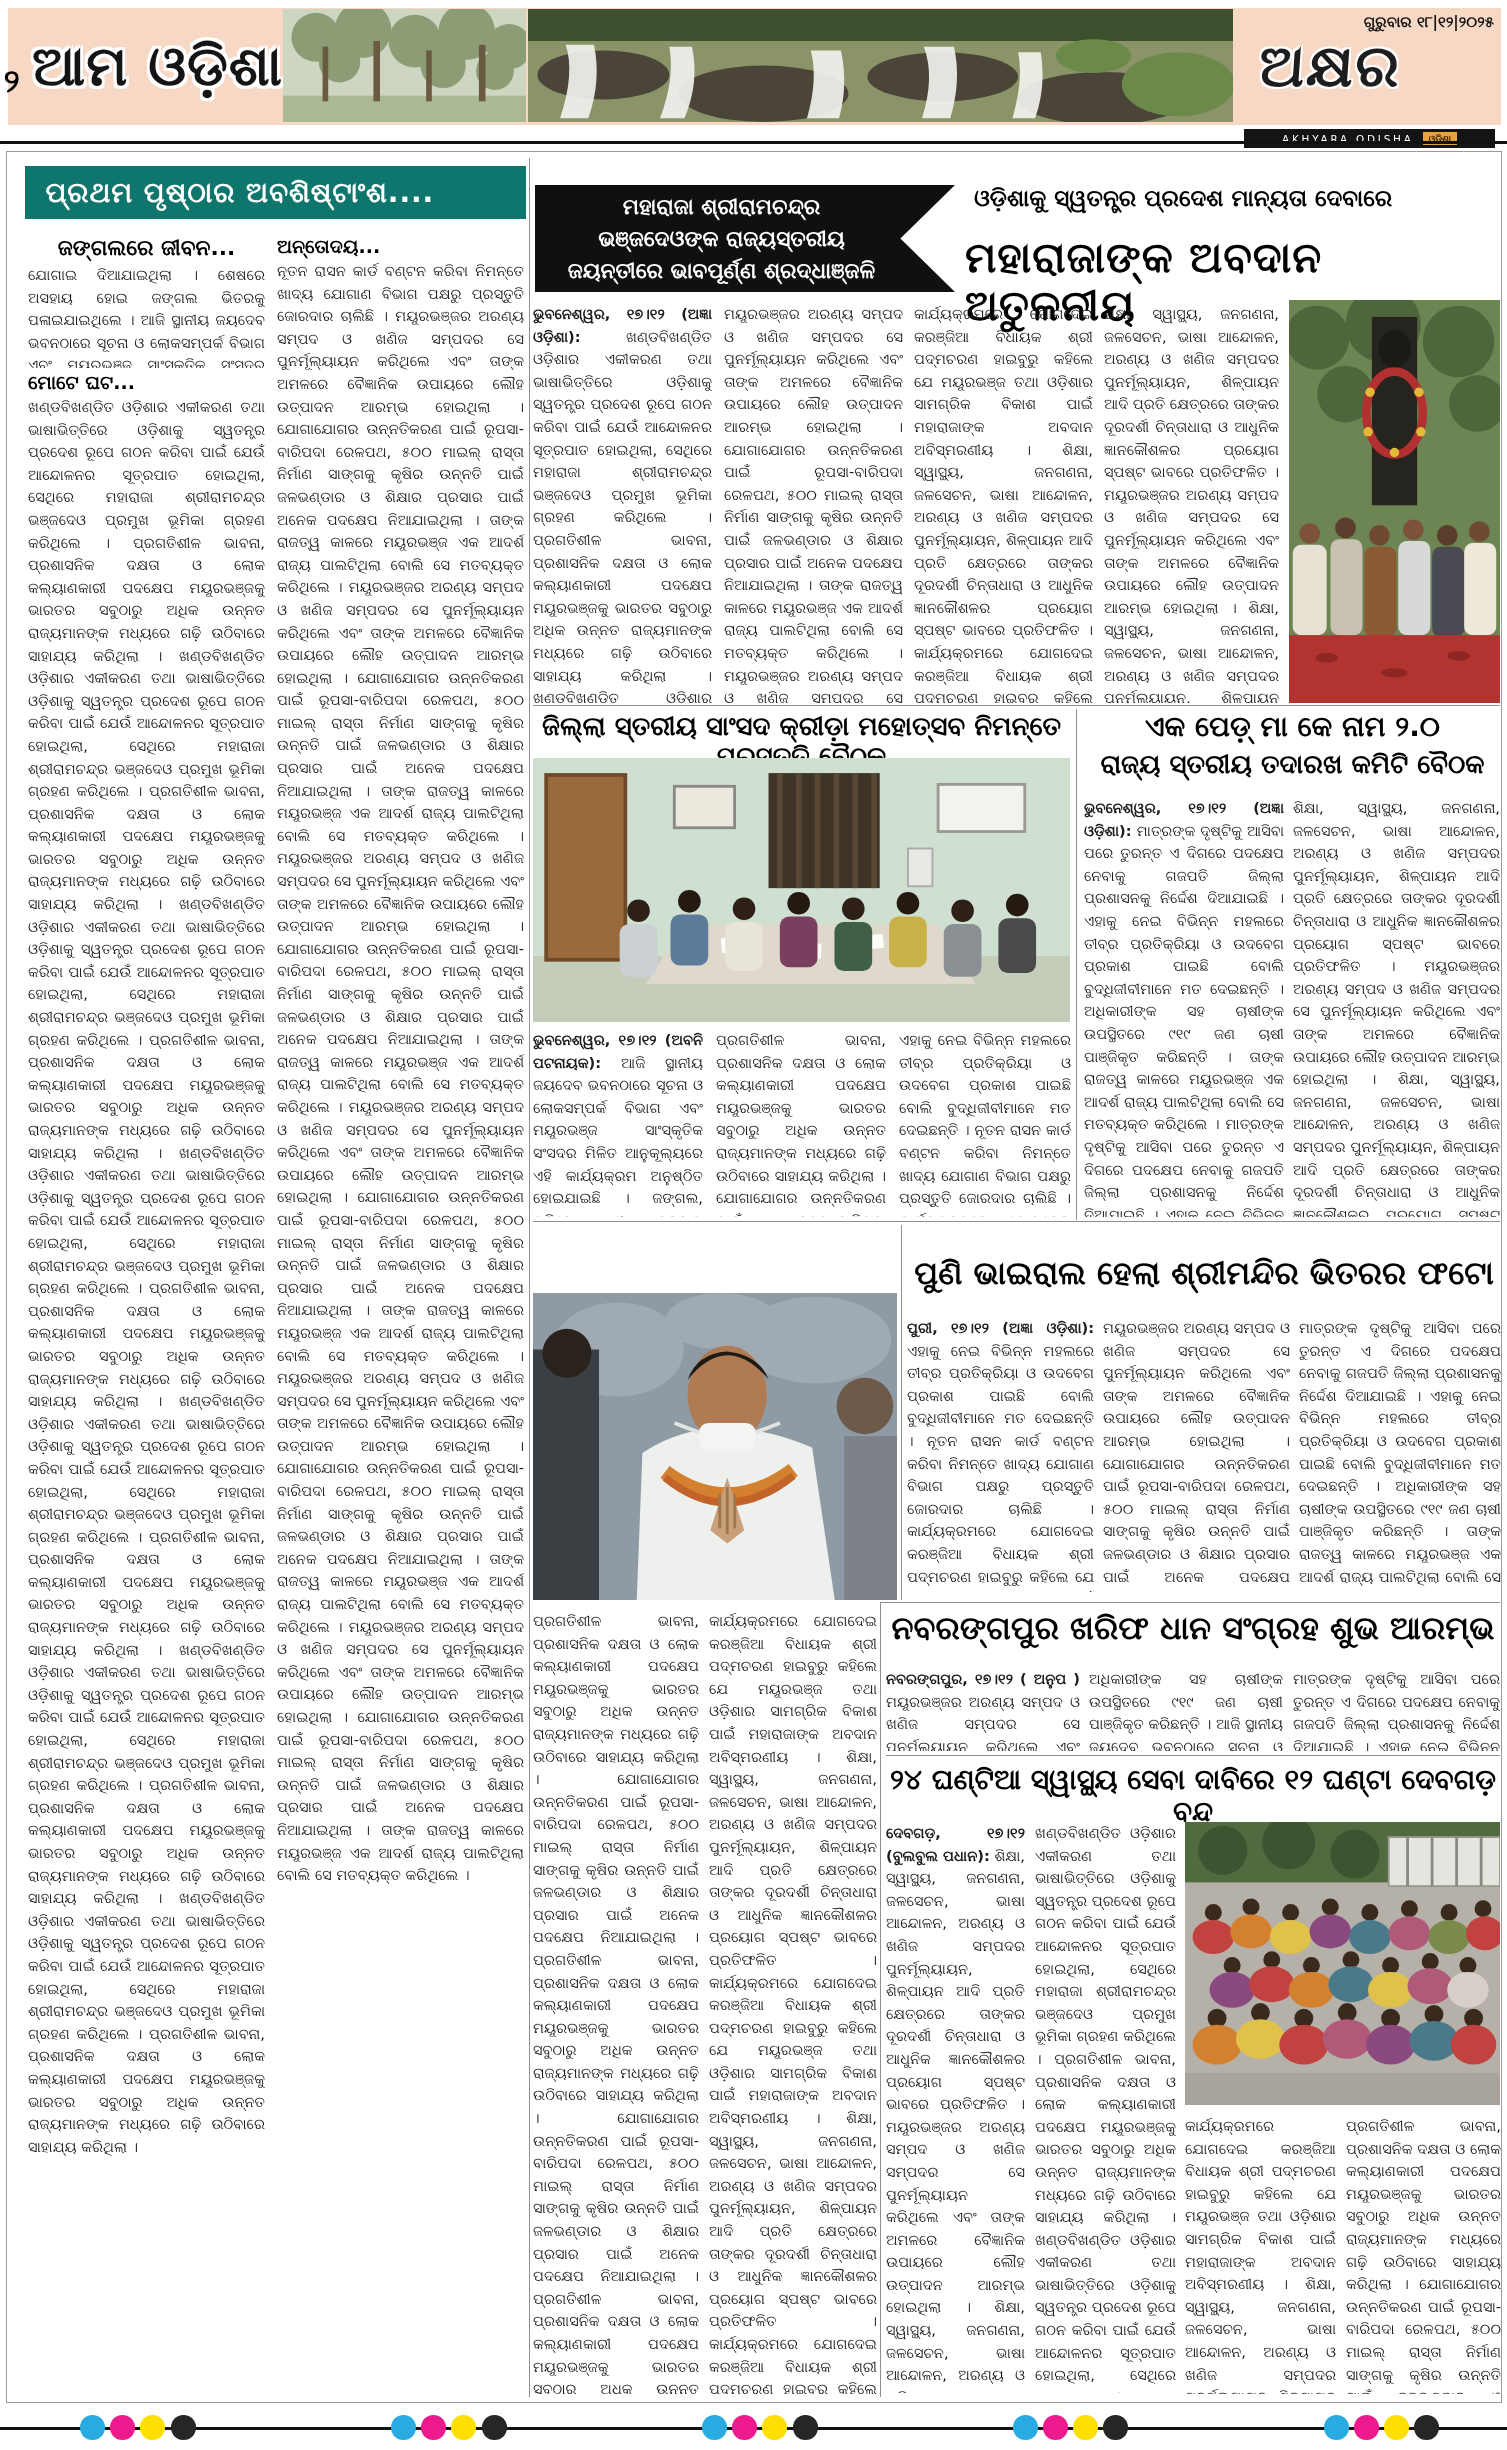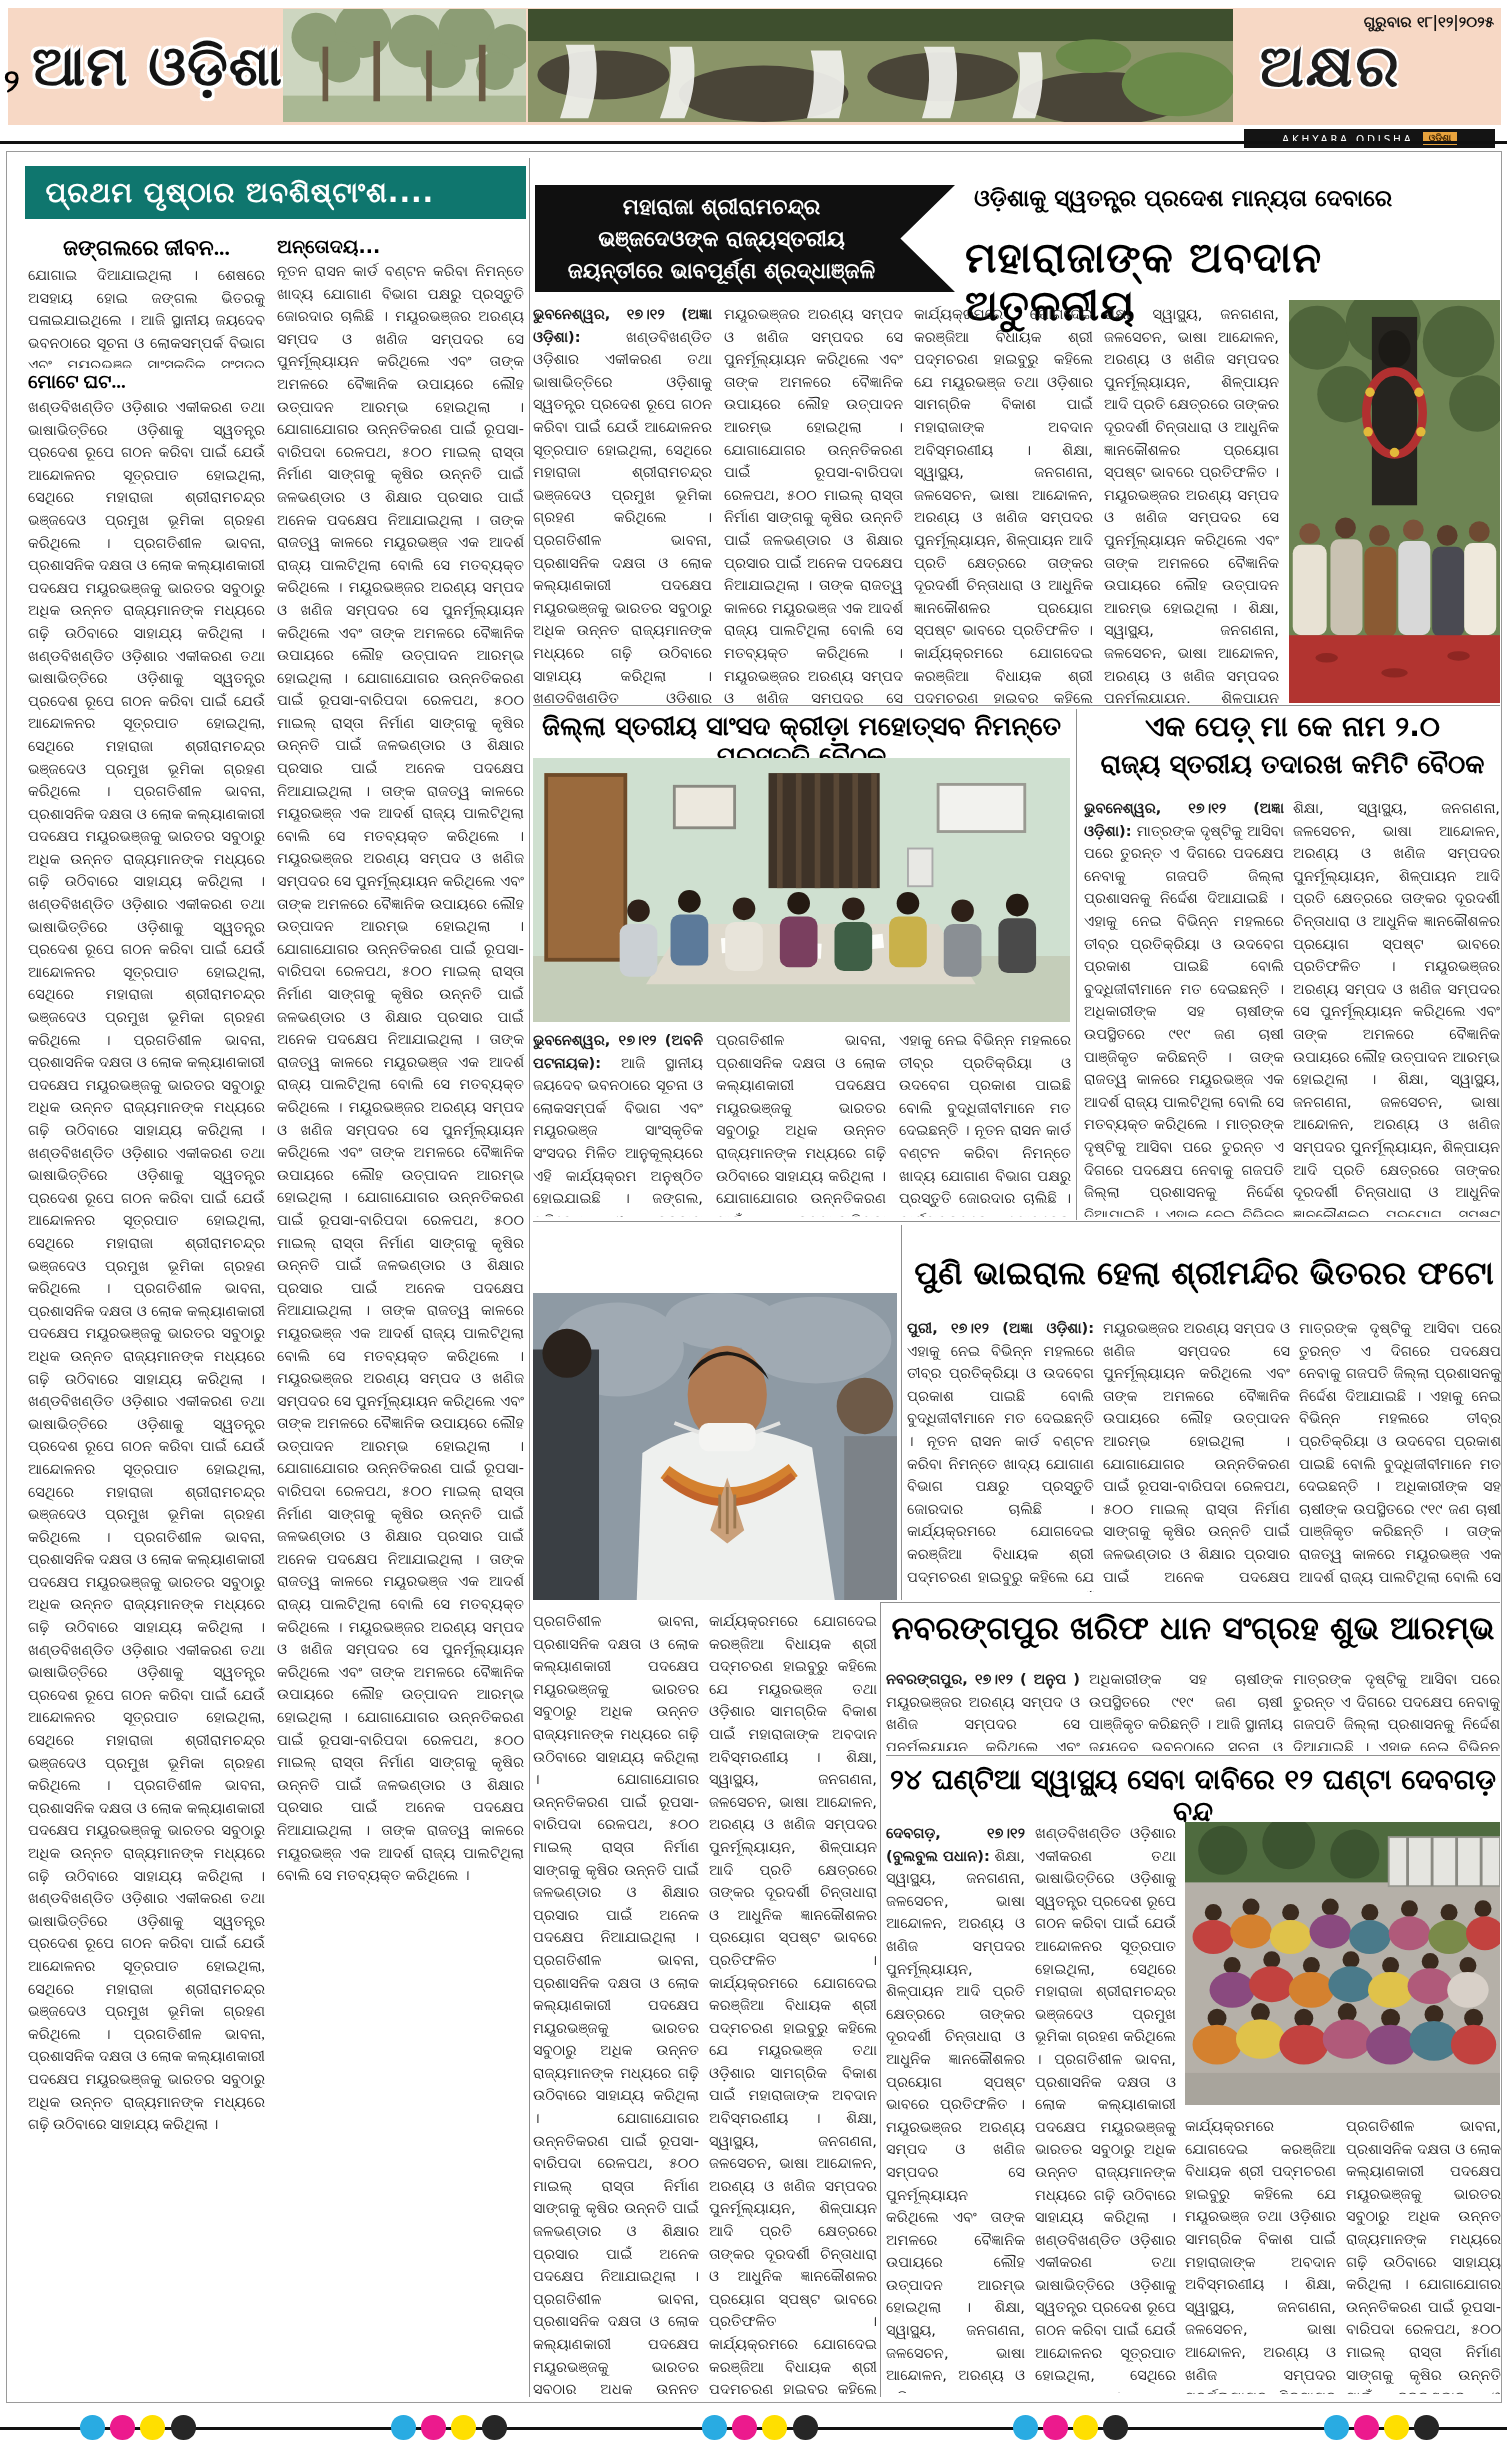--- a/index.html
+++ b/index.html
@@ -12,21 +12,21 @@
   .page{position:relative;width:1508px;height:2450px;background:#fff;overflow:hidden;}
   .abs{position:absolute;}
   
   .banner{background:var(--c-peach);}
   .masthead{font-weight:bold;font-size:55px;letter-spacing:0.9px;color:#141414;
     text-shadow:-2.8px -2.8px 0 #fff,2.8px -2.8px 0 #fff,-2.8px 2.8px 0 #fff,2.8px 2.8px 0 #fff,0 2.8px 0 #fff,0 -2.8px 0 #fff,2.8px 0 0 #fff,-2.8px 0 0 #fff;}
   .logo{font-weight:bold;font-size:58px;letter-spacing:1.9px;color:#1d1d1d;transform:skewX(-4deg);
     text-shadow:-1.9px -1.9px 0 #fff,1.9px -1.9px 0 #fff,-1.9px 1.9px 0 #fff,1.9px 1.9px 0 #fff;}
   .hdate{font-size:15px;font-weight:bold;text-align:right;color:#111;}
   .logobar{background:#141414;color:#fff;font-size:10.4px;letter-spacing:2.8px;display:flex;align-items:center;justify-content:center;gap:9.4px;margin-top:27px;}
-  .logobadge{background:#e8a33d;color:#3a2000;font-size:9.4px;letter-spacing:0;padding:0.9px 5.7px;font-weight:bold;font-family:Liberation Mono, monospace;}
+  .logobadge{background:#e8a33d;color:#3a2000;font-size:9.4px;letter-spacing:0;padding:0.9px 5.7px;font-weight:bold;}
   .pgnum{font-size:32px;font-weight:bold;color:#000;}
   .toprule{background:#111;}
   .frame{border:0.9px solid #9a9a9a;}
   
   .vrule{width:0.9px;background:var(--c-rule);}
   .hrule{height:0.9px;background:var(--c-rule);}
   
   .secbanner{background:#0f766e;color:#fff;font-weight:bold;font-size:28px;display:flex;align-items:center;padding-left:21px;letter-spacing:0.9px;}
   
   .col{font-size:14.6px;line-height:22.6px;text-align:justify;overflow:hidden;color:#1b1b1b;}
@@ -118,21 +118,21 @@
   <div class="abs hrule" style="left:533px;top:705px;width:967px;"></div>
   <div class="abs vrule" style="left:1076px;top:709px;height:511px;"></div>
   <div class="abs hrule" style="left:533px;top:1221px;width:967px;"></div>
   <div class="abs vrule" style="left:901px;top:1225px;height:375px;"></div>
   <div class="abs hrule" style="left:880px;top:1602px;width:620px;"></div>
   <div class="abs vrule" style="left:880px;top:1602px;height:795px;"></div>
   <div class="abs hrule" style="left:886px;top:1755px;width:614px;"></div>
 
   <div class="abs secbanner" style="left:24.5px;top:166px;width:501px;height:53px;">ପ୍ରଥମ ପୃଷ୍ଠାର ଅବଶିଷ୍ଟାଂଶ....</div>
 
-  <div class="abs" style="left:28px;top:232px;width:237px;height:2160px;overflow:hidden;font-family:Liberation Serif, serif;">
+  <div class="abs" style="left:28px;top:232px;width:237px;height:2160px;overflow:hidden;">
     <div class="sub-c">ଜଙ୍ଗଲରେ ଜୀବନ...</div>
     <div class="col" style="height:104px;">
       <span>ଯୋଗାଇ ଦିଆଯାଇଥିଲା । ଶେଷରେ ଅସହାୟ ହୋଇ ଜଙ୍ଗଲ ଭିତରକୁ ପଳାଇଯାଇଥିଲେ ।</span> <span>ଆଜି ସ୍ଥାନୀୟ ଜୟଦେବ ଭବନଠାରେ ସୂଚନା ଓ ଲୋକସମ୍ପର୍କ ବିଭାଗ ଏବଂ ମୟୂରଭଞ୍ଜ ସାଂସ୍କୃତିକ ସଂସଦର ମିଳିତ ଆନୁକୂଲ୍ୟରେ ଏହି କାର୍ଯ୍ୟକ୍ରମ ଅନୁଷ୍ଠିତ ହୋଇଯାଇଛି । ଜଙ୍ଗଲ, ପରିବେଶ ଓ ଜଳବାୟୁ ପରିବର୍ତ୍ତନ, ଶ୍ରମ ଓ କର୍ମଚାରୀ ରାଜ୍ୟବୀମା ମନ୍ତ୍ରୀ ଶ୍ରୀ ଗଣେଶ ରାମ ସିଂଖୁଣ୍ଟିଆ ମତପ୍ରକାଶ କରିଛନ୍ତି । ନୂତନ ରାସନ କାର୍ଡ ବଣ୍ଟନ କରିବା ନିମନ୍ତେ ଖାଦ୍ୟ ଯୋଗାଣ ବିଭାଗ ପକ୍ଷରୁ ପ୍ରସ୍ତୁତି ଜୋରଦାର ଚାଲିଛି ।</span>
     </div>
     <div class="sub-l">ମୋଟେ ଘଟ...</div>
     <div class="col" style="height:1979px;">
       <span>ଖଣ୍ଡବିଖଣ୍ଡିତ ଓଡ଼ିଶାର ଏକୀକରଣ ତଥା ଭାଷାଭିତ୍ତିରେ ଓଡ଼ିଶାକୁ ସ୍ୱତନ୍ତ୍ର ପ୍ରଦେଶ ରୂପେ ଗଠନ କରିବା ପାଇଁ ଯେଉଁ ଆନ୍ଦୋଳନର ସୂତ୍ରପାତ ହୋଇଥିଲା, ସେଥିରେ ମହାରାଜା ଶ୍ରୀରାମଚନ୍ଦ୍ର ଭଞ୍ଜଦେଓ ପ୍ରମୁଖ ଭୂମିକା ଗ୍ରହଣ କରିଥିଲେ । ପ୍ରଗତିଶୀଳ ଭାବନା, ପ୍ରଶାସନିକ ଦକ୍ଷତା ଓ ଲୋକ କଲ୍ୟାଣକାରୀ ପଦକ୍ଷେପ ମୟୂରଭଞ୍ଜକୁ ଭାରତର ସବୁଠାରୁ ଅଧିକ ଉନ୍ନତ ରାଜ୍ୟମାନଙ୍କ ମଧ୍ୟରେ ଗଢ଼ି ଉଠିବାରେ ସାହାଯ୍ୟ କରିଥିଲା । ଖଣ୍ଡବିଖଣ୍ଡିତ ଓଡ଼ିଶାର ଏକୀକରଣ ତଥା ଭାଷାଭିତ୍ତିରେ ଓଡ଼ିଶାକୁ ସ୍ୱତନ୍ତ୍ର ପ୍ରଦେଶ ରୂପେ ଗଠନ କରିବା ପାଇଁ ଯେଉଁ ଆନ୍ଦୋଳନର ସୂତ୍ରପାତ ହୋଇଥିଲା, ସେଥିରେ ମହାରାଜା ଶ୍ରୀରାମଚନ୍ଦ୍ର ଭଞ୍ଜଦେଓ ପ୍ରମୁଖ ଭୂମିକା ଗ୍ରହଣ କରିଥିଲେ । ପ୍ରଗତିଶୀଳ ଭାବନା, ପ୍ରଶାସନିକ ଦକ୍ଷତା ଓ ଲୋକ କଲ୍ୟାଣକାରୀ ପଦକ୍ଷେପ ମୟୂରଭଞ୍ଜକୁ ଭାରତର ସବୁଠାରୁ ଅଧିକ ଉନ୍ନତ ରାଜ୍ୟମାନଙ୍କ ମଧ୍ୟରେ ଗଢ଼ି ଉଠିବାରେ ସାହାଯ୍ୟ କରିଥିଲା । ଖଣ୍ଡବିଖଣ୍ଡିତ ଓଡ଼ିଶାର ଏକୀକରଣ ତଥା ଭାଷାଭିତ୍ତିରେ ଓଡ଼ିଶାକୁ ସ୍ୱତନ୍ତ୍ର ପ୍ରଦେଶ ରୂପେ ଗଠନ କରିବା ପାଇଁ ଯେଉଁ ଆନ୍ଦୋଳନର ସୂତ୍ରପାତ ହୋଇଥିଲା, ସେଥିରେ ମହାରାଜା ଶ୍ରୀରାମଚନ୍ଦ୍ର ଭଞ୍ଜଦେଓ ପ୍ରମୁଖ ଭୂମିକା ଗ୍ରହଣ କରିଥିଲେ । ପ୍ରଗତିଶୀଳ ଭାବନା, ପ୍ରଶାସନିକ ଦକ୍ଷତା ଓ ଲୋକ କଲ୍ୟାଣକାରୀ ପଦକ୍ଷେପ ମୟୂରଭଞ୍ଜକୁ ଭାରତର ସବୁଠାରୁ ଅଧିକ ଉନ୍ନତ ରାଜ୍ୟମାନଙ୍କ ମଧ୍ୟରେ ଗଢ଼ି ଉଠିବାରେ ସାହାଯ୍ୟ କରିଥିଲା । ଖଣ୍ଡବିଖଣ୍ଡିତ ଓଡ଼ିଶାର ଏକୀକରଣ ତଥା ଭାଷାଭିତ୍ତିରେ ଓଡ଼ିଶାକୁ ସ୍ୱତନ୍ତ୍ର ପ୍ରଦେଶ ରୂପେ ଗଠନ କରିବା ପାଇଁ ଯେଉଁ ଆନ୍ଦୋଳନର ସୂତ୍ରପାତ ହୋଇଥିଲା, ସେଥିରେ ମହାରାଜା ଶ୍ରୀରାମଚନ୍ଦ୍ର ଭଞ୍ଜଦେଓ ପ୍ରମୁଖ ଭୂମିକା ଗ୍ରହଣ କରିଥିଲେ । ପ୍ରଗତିଶୀଳ ଭାବନା, ପ୍ରଶାସନିକ ଦକ୍ଷତା ଓ ଲୋକ କଲ୍ୟାଣକାରୀ ପଦକ୍ଷେପ ମୟୂରଭଞ୍ଜକୁ ଭାରତର ସବୁଠାରୁ ଅଧିକ ଉନ୍ନତ ରାଜ୍ୟମାନଙ୍କ ମଧ୍ୟରେ ଗଢ଼ି ଉଠିବାରେ ସାହାଯ୍ୟ କରିଥିଲା । ଖଣ୍ଡବିଖଣ୍ଡିତ ଓଡ଼ିଶାର ଏକୀକରଣ ତଥା ଭାଷାଭିତ୍ତିରେ ଓଡ଼ିଶାକୁ ସ୍ୱତନ୍ତ୍ର ପ୍ରଦେଶ ରୂପେ ଗଠନ କରିବା ପାଇଁ ଯେଉଁ ଆନ୍ଦୋଳନର ସୂତ୍ରପାତ ହୋଇଥିଲା, ସେଥିରେ ମହାରାଜା ଶ୍ରୀରାମଚନ୍ଦ୍ର ଭଞ୍ଜଦେଓ ପ୍ରମୁଖ ଭୂମିକା ଗ୍ରହଣ କରିଥିଲେ । ପ୍ରଗତିଶୀଳ ଭାବନା, ପ୍ରଶାସନିକ ଦକ୍ଷତା ଓ ଲୋକ କଲ୍ୟାଣକାରୀ ପଦକ୍ଷେପ ମୟୂରଭଞ୍ଜକୁ ଭାରତର ସବୁଠାରୁ ଅଧିକ ଉନ୍ନତ ରାଜ୍ୟମାନଙ୍କ ମଧ୍ୟରେ ଗଢ଼ି ଉଠିବାରେ ସାହାଯ୍ୟ କରିଥିଲା । ଖଣ୍ଡବିଖଣ୍ଡିତ ଓଡ଼ିଶାର ଏକୀକରଣ ତଥା ଭାଷାଭିତ୍ତିରେ ଓଡ଼ିଶାକୁ ସ୍ୱତନ୍ତ୍ର ପ୍ରଦେଶ ରୂପେ ଗଠନ କରିବା ପାଇଁ ଯେଉଁ ଆନ୍ଦୋଳନର ସୂତ୍ରପାତ ହୋଇଥିଲା, ସେଥିରେ ମହାରାଜା ଶ୍ରୀରାମଚନ୍ଦ୍ର ଭଞ୍ଜଦେଓ ପ୍ରମୁଖ ଭୂମିକା ଗ୍ରହଣ କରିଥିଲେ । ପ୍ରଗତିଶୀଳ ଭାବନା, ପ୍ରଶାସନିକ ଦକ୍ଷତା ଓ ଲୋକ କଲ୍ୟାଣକାରୀ ପଦକ୍ଷେପ ମୟୂରଭଞ୍ଜକୁ ଭାରତର ସବୁଠାରୁ ଅଧିକ ଉନ୍ନତ ରାଜ୍ୟମାନଙ୍କ ମଧ୍ୟରେ ଗଢ଼ି ଉଠିବାରେ ସାହାଯ୍ୟ କରିଥିଲା । ଖଣ୍ଡବିଖଣ୍ଡିତ ଓଡ଼ିଶାର ଏକୀକରଣ ତଥା ଭାଷାଭିତ୍ତିରେ ଓଡ଼ିଶାକୁ ସ୍ୱତନ୍ତ୍ର ପ୍ରଦେଶ ରୂପେ ଗଠନ କରିବା ପାଇଁ ଯେଉଁ ଆନ୍ଦୋଳନର ସୂତ୍ରପାତ ହୋଇଥିଲା, ସେଥିରେ ମହାରାଜା ଶ୍ରୀରାମଚନ୍ଦ୍ର ଭଞ୍ଜଦେଓ ପ୍ରମୁଖ ଭୂମିକା ଗ୍ରହଣ କରିଥିଲେ । ପ୍ରଗତିଶୀଳ ଭାବନା, ପ୍ରଶାସନିକ ଦକ୍ଷତା ଓ ଲୋକ କଲ୍ୟାଣକାରୀ ପଦକ୍ଷେପ ମୟୂରଭଞ୍ଜକୁ ଭାରତର ସବୁଠାରୁ ଅଧିକ ଉନ୍ନତ ରାଜ୍ୟମାନଙ୍କ ମଧ୍ୟରେ ଗଢ଼ି ଉଠିବାରେ ସାହାଯ୍ୟ କରିଥିଲା ।</span>
     </div>
   </div>
 

